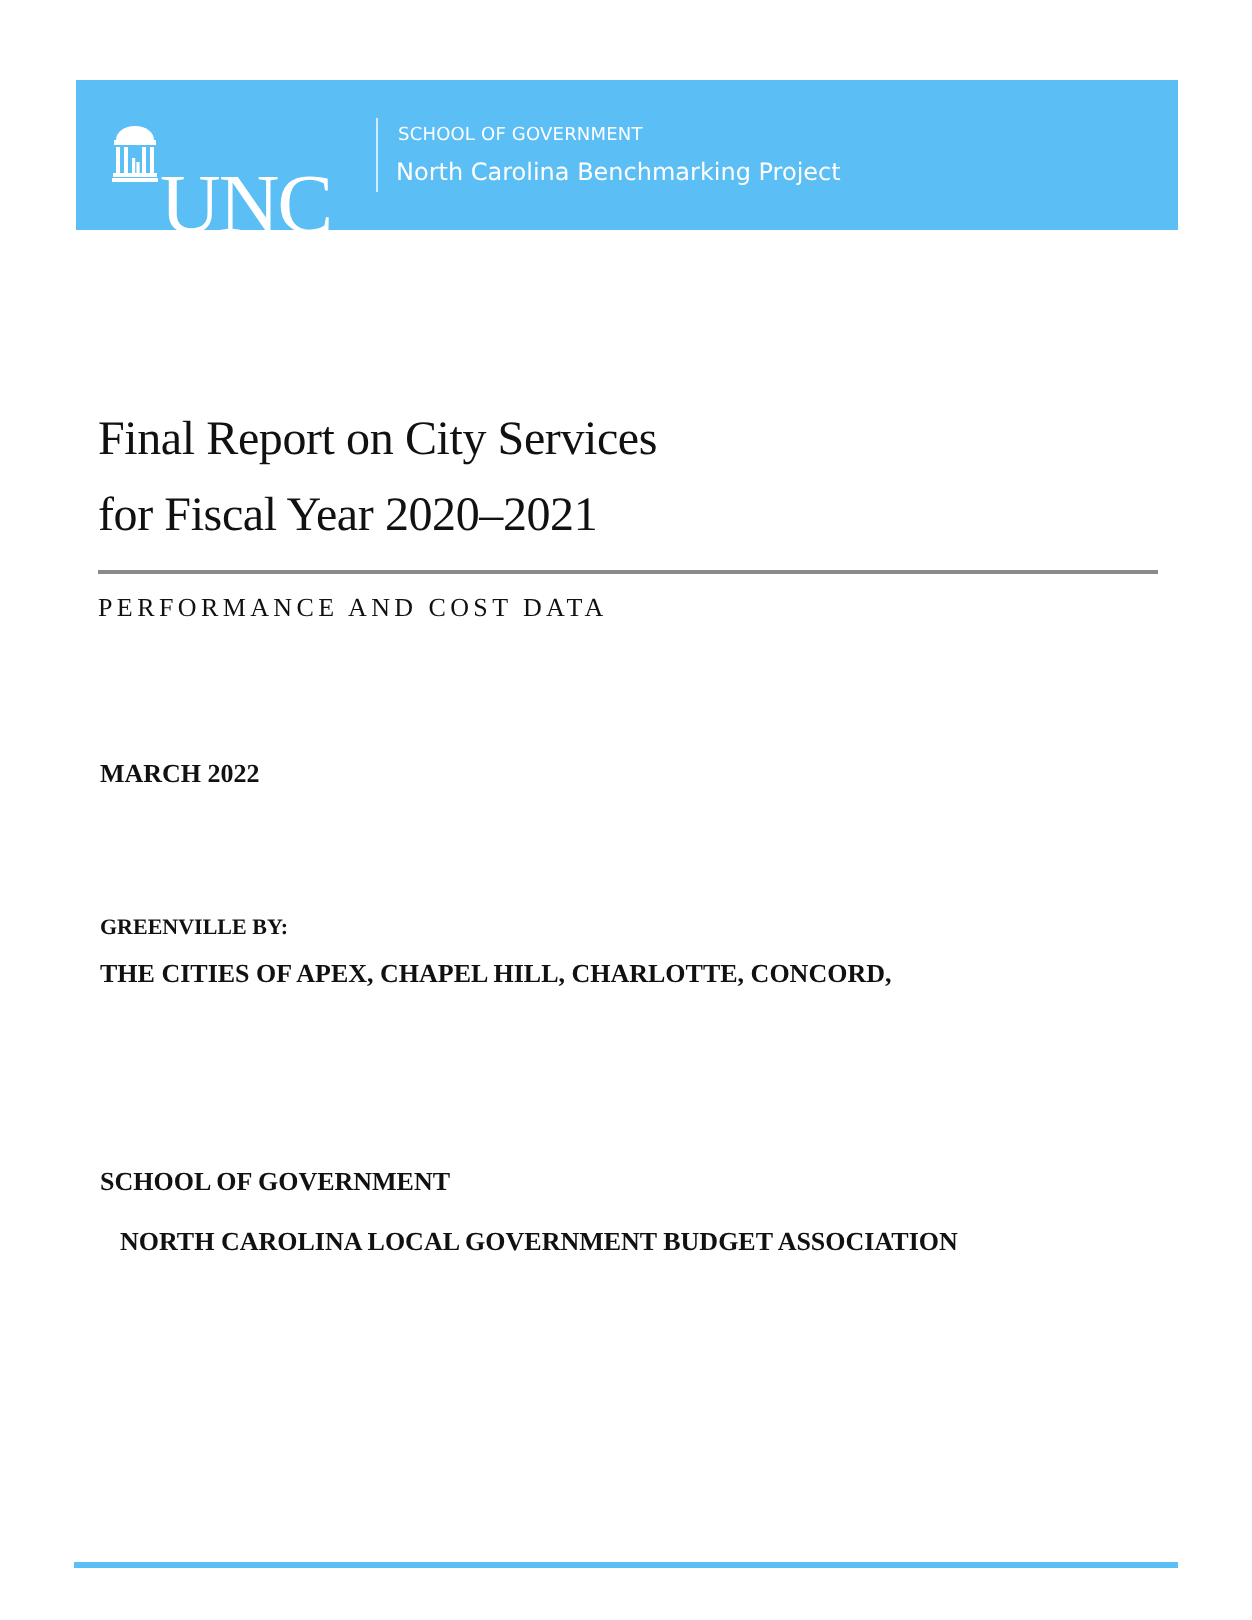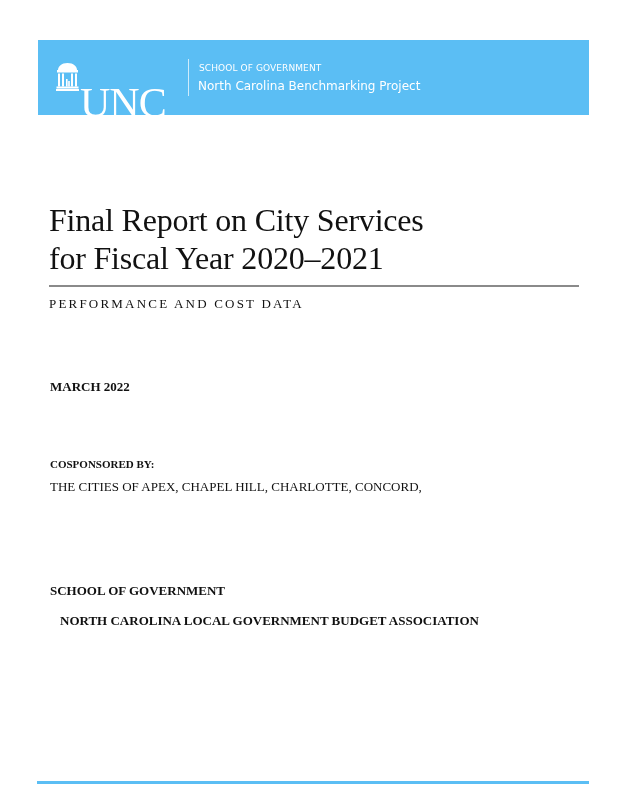--- a/index.html
+++ b/index.html
@@ -67,21 +67,21 @@
       font-size: 12px;
       line-height: 18px;
       color: #ffffff;
     }
     .title {
       position: absolute;
       left: 49px;
       top: 201px;
       margin: 0;
       font-family: "Liberation Serif", "DejaVu Serif", serif;
-      font-size: 32px;
+      font-size: 24px;
       line-height: 38px;
       font-weight: normal;
       color: #111111;
       letter-spacing: -0.2px;
     }
     .title-line { display: block; }
     .title-rule {
       position: absolute;
       left: 49px;
       top: 285px;
@@ -120,21 +120,21 @@
       line-height: 14px;
       color: #111111;
     }
     .cities {
       position: absolute;
       left: 50px;
       top: 476px;
       width: 520px;
       font-family: "Liberation Serif", "DejaVu Serif", serif;
       font-size: 13px;
-      font-weight: normal;
+      font-weight: bold;
       line-height: 21px;
       color: #111111;
     }
     .cities span { display: block; white-space: nowrap; }
     .org1 {
       position: absolute;
       left: 50px;
       top: 583px;
       font-family: "Liberation Serif", "DejaVu Serif", serif;
       font-size: 13px;
@@ -188,21 +188,21 @@
   <span class="title-line">Final Report on City Services</span>
   <span class="title-line">for Fiscal Year 2020–2021</span>
 </h1>
 
 <div class="title-rule"></div>
 
 <div class="subtitle">PERFORMANCE AND COST DATA</div>
 
 <div class="date">MARCH 2022</div>
 
-<div class="cosponsor-label">COSPONSORED BY:</div>
+<div class="cosponsor-label">GREENVILLE BY:</div>
 
 <div class="cities">
   <span>THE CITIES OF APEX, CHAPEL HILL, CHARLOTTE, CONCORD,</span>
 </div>
 
 <div class="org1">SCHOOL OF GOVERNMENT</div>
 <div class="org2">NORTH CAROLINA LOCAL GOVERNMENT BUDGET ASSOCIATION</div>
 
 <div class="bottom-rule"></div>
 

